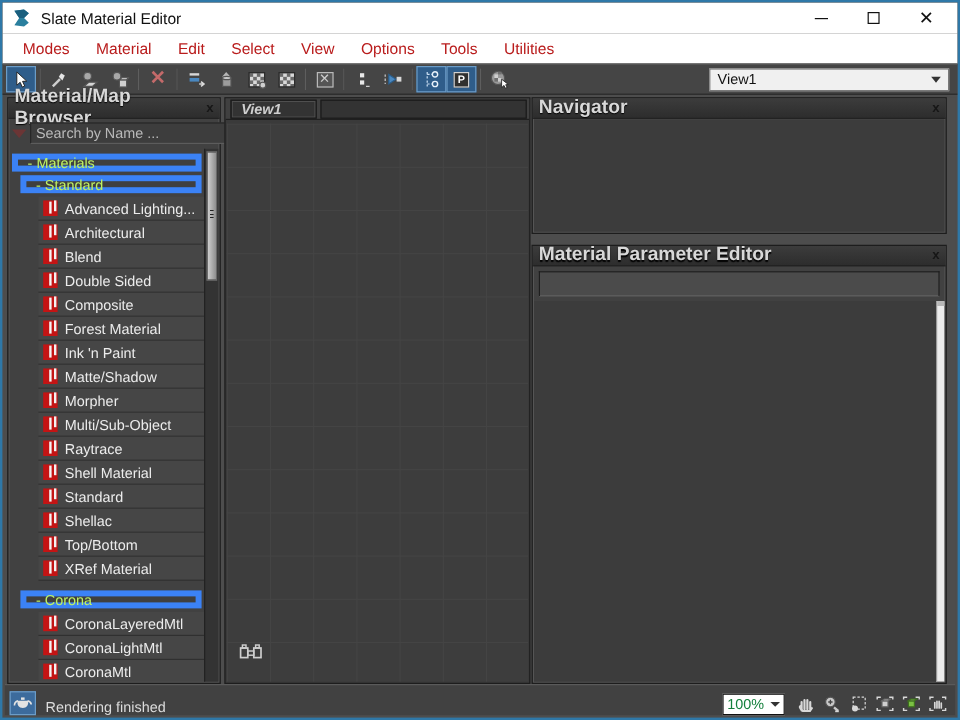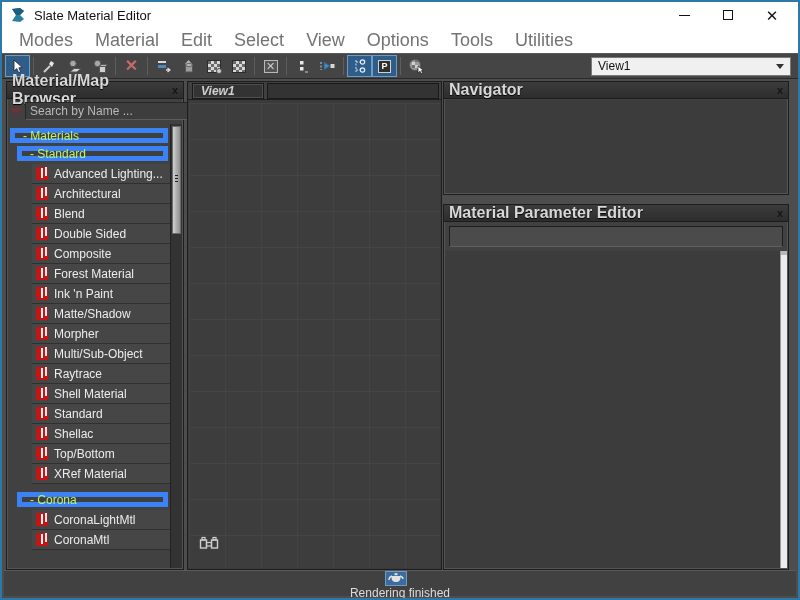--- a/index.html
+++ b/index.html
@@ -17,21 +17,21 @@
   .app-icon { width:18px; height:16px; margin:0 6px 0 4px; position:relative; }
   .app-icon svg { display:block; }
   .title-text { font-size:13px; color:#111; }
   .win-controls { margin-left:auto; display:flex; height:100%; }
   .win-btn { width:44px; height:100%; display:flex; align-items:center; justify-content:center; cursor:default; }
   .glyph-min { width:11px; height:1px; background:#111; }
   .glyph-max { width:10px; height:10px; border:1px solid #111; }
   .glyph-close { font-size:15px; color:#111; line-height:1; }
   
   .menubar { height:25px; background:#ffffff; display:flex; align-items:center; padding-left:6px; }
-  .menu-item { color:#737373; font-size:18px; padding:3px 11px; cursor:default; }
+  .menu-item { color:#b91c1c; font-size:13px; padding:3px 11px; cursor:default; }
   
   .toolbar { height:26px; background:#454545; border-top:1px solid #5a5a5a; border-bottom:1px solid #2a2a2a; display:flex; align-items:center; padding:0 3px; }
   .tb-btn { width:25px; height:22px; display:flex; align-items:center; justify-content:center; border:1px solid transparent; position:relative; }
   .tb-btn.active { background:#2f5d8a; border:1px solid #6b9cc7; }
   .tb-sep { width:1px; height:18px; background:#2e2e2e; border-right:1px solid #5e5e5e; margin:0 3px; }
   .checker { width:14px; height:13px; background:
       repeating-conic-gradient(#d8d8d8 0% 25%, #6a6a6a 0% 50%);
       background-size:6px 6px; border:1px solid #2c2c2c; }
   .bulb-dot { position:absolute; right:3px; bottom:2px; width:6px; height:6px; border-radius:50%; background:#cfcfcf; border:1px solid #555; }
   .endresult-box { width:14px; height:13px; border:1px solid #b9b9b9; background:#555; color:#ccc; font-size:11px; line-height:11px; text-align:center; }
@@ -82,21 +82,21 @@
   
   #navigator { left:439px; top:0; width:346px; height:114px; }
   .nav-body { position:absolute; left:1px; right:1px; top:18px; bottom:1px; background:#3c3c3c; }
   #paramedit { left:439px; top:123px; width:346px; bottom:0; }
   .pe-field { height:21px; margin:4px 5px 3px 5px; background:#4b4b4b; border:1px solid #1e1e1e; border-bottom-color:#606060; }
   .pe-body { position:absolute; left:1px; right:1px; top:46px; bottom:1px; background:#3c3c3c; display:flex; }
   .pe-fill { flex:1; }
   .pe-scroll { width:7px; background:#ececec; border-left:1px solid #9a9a9a; position:relative; }
   .pe-scroll::before { content:""; position:absolute; top:0; left:0; right:0; height:4px; background:#b8b8b8; }
   
-  .statusbar { position:absolute; left:2px; right:2px; bottom:2px; height:26px; background:#414141; border-top:1px solid #5a5a5a; display:flex; align-items:center; padding:0 4px;flex-direction:column; }
+  .statusbar { position:absolute; left:2px; right:2px; bottom:2px; height:26px; background:#414141; border-top:1px solid #5a5a5a; display:flex; align-items:flex-end; padding:0 4px; }
   .render-btn { width:22px; height:20px; background:#3c6b9c; border:1px solid #6b9cc7; display:flex; align-items:center; justify-content:center; margin-right:8px; }
   .status-text { color:#dcdcdc; font-size:12px; }
   .sb-spacer { flex:1; }
   .zoom-select { width:52px; height:18px; background:#fff; border:1px solid #111; color:#15803d; display:flex; align-items:center; padding:0 3px; margin-right:6px; }
   .zoom-select .zs-label { flex:1; font-size:12px; }
   .zoom-select .zchev { width:0; height:0; border-left:4px solid transparent; border-right:4px solid transparent; border-top:4px solid #333; }
   .sb-icon { width:22px; height:20px; display:flex; align-items:center; justify-content:center; }
 </style>
 </head>
 <body>
@@ -312,20 +312,24 @@
             <span class="mat-label">Top/Bottom</span>
           </div>
           <div class="mat-row lvl2">
             <span class="mat-icon"></span>
             <span class="mat-label">XRef Material</span>
           </div>
           <div class="gap"></div>
           <div class="group-h lvl1">- Corona</div>
           <div class="mat-row lvl2">
             <span class="mat-icon"></span>
+            <span class="mat-label">CoronaLayeredMtl</span>
+          </div>
+          <div class="mat-row lvl2">
+            <span class="mat-icon"></span>
             <span class="mat-label">CoronaLightMtl</span>
           </div>
           <div class="mat-row lvl2">
             <span class="mat-icon"></span>
             <span class="mat-label">CoronaMtl</span>
           </div>
         </div>
       <div class="vscroll">
         <div class="vthumb"></div>
       </div>

